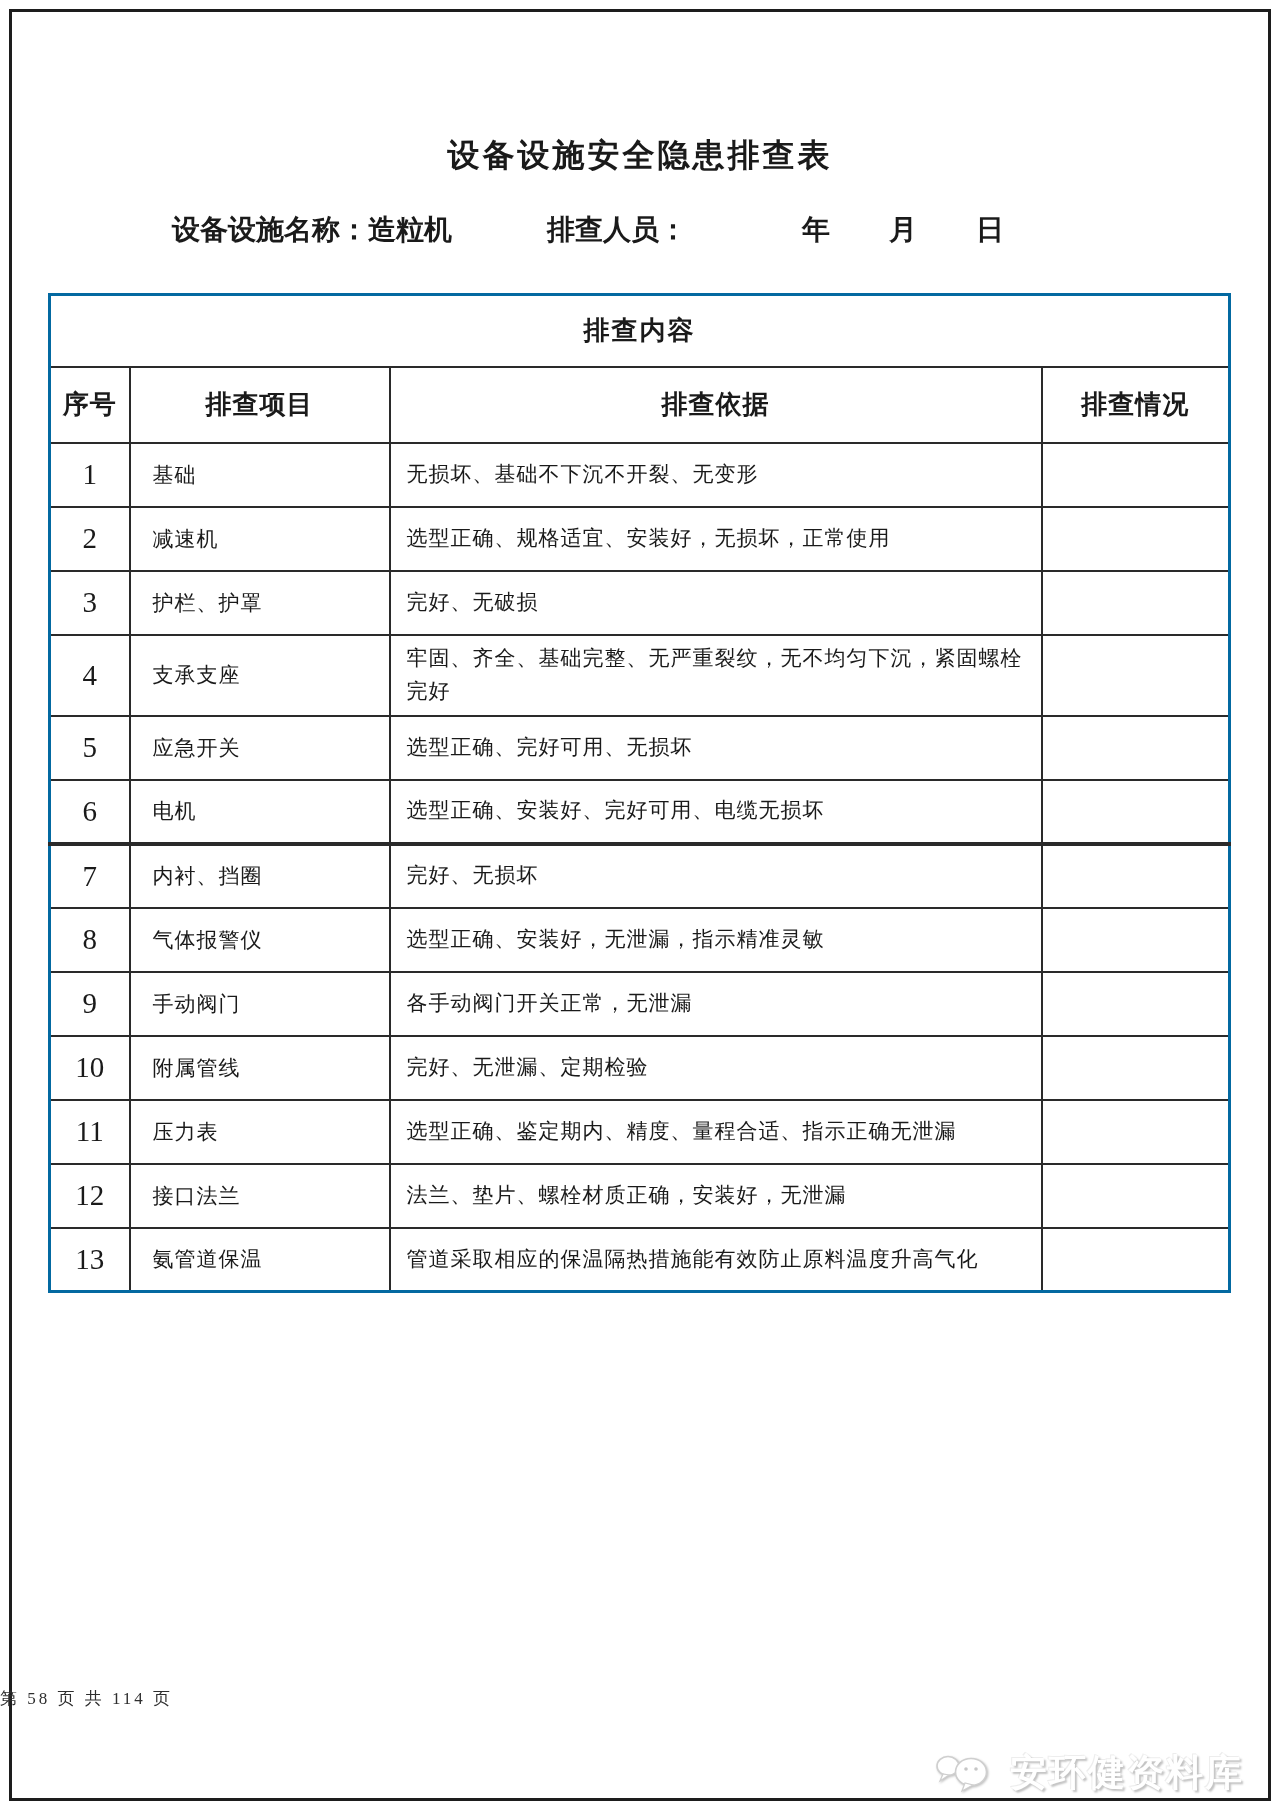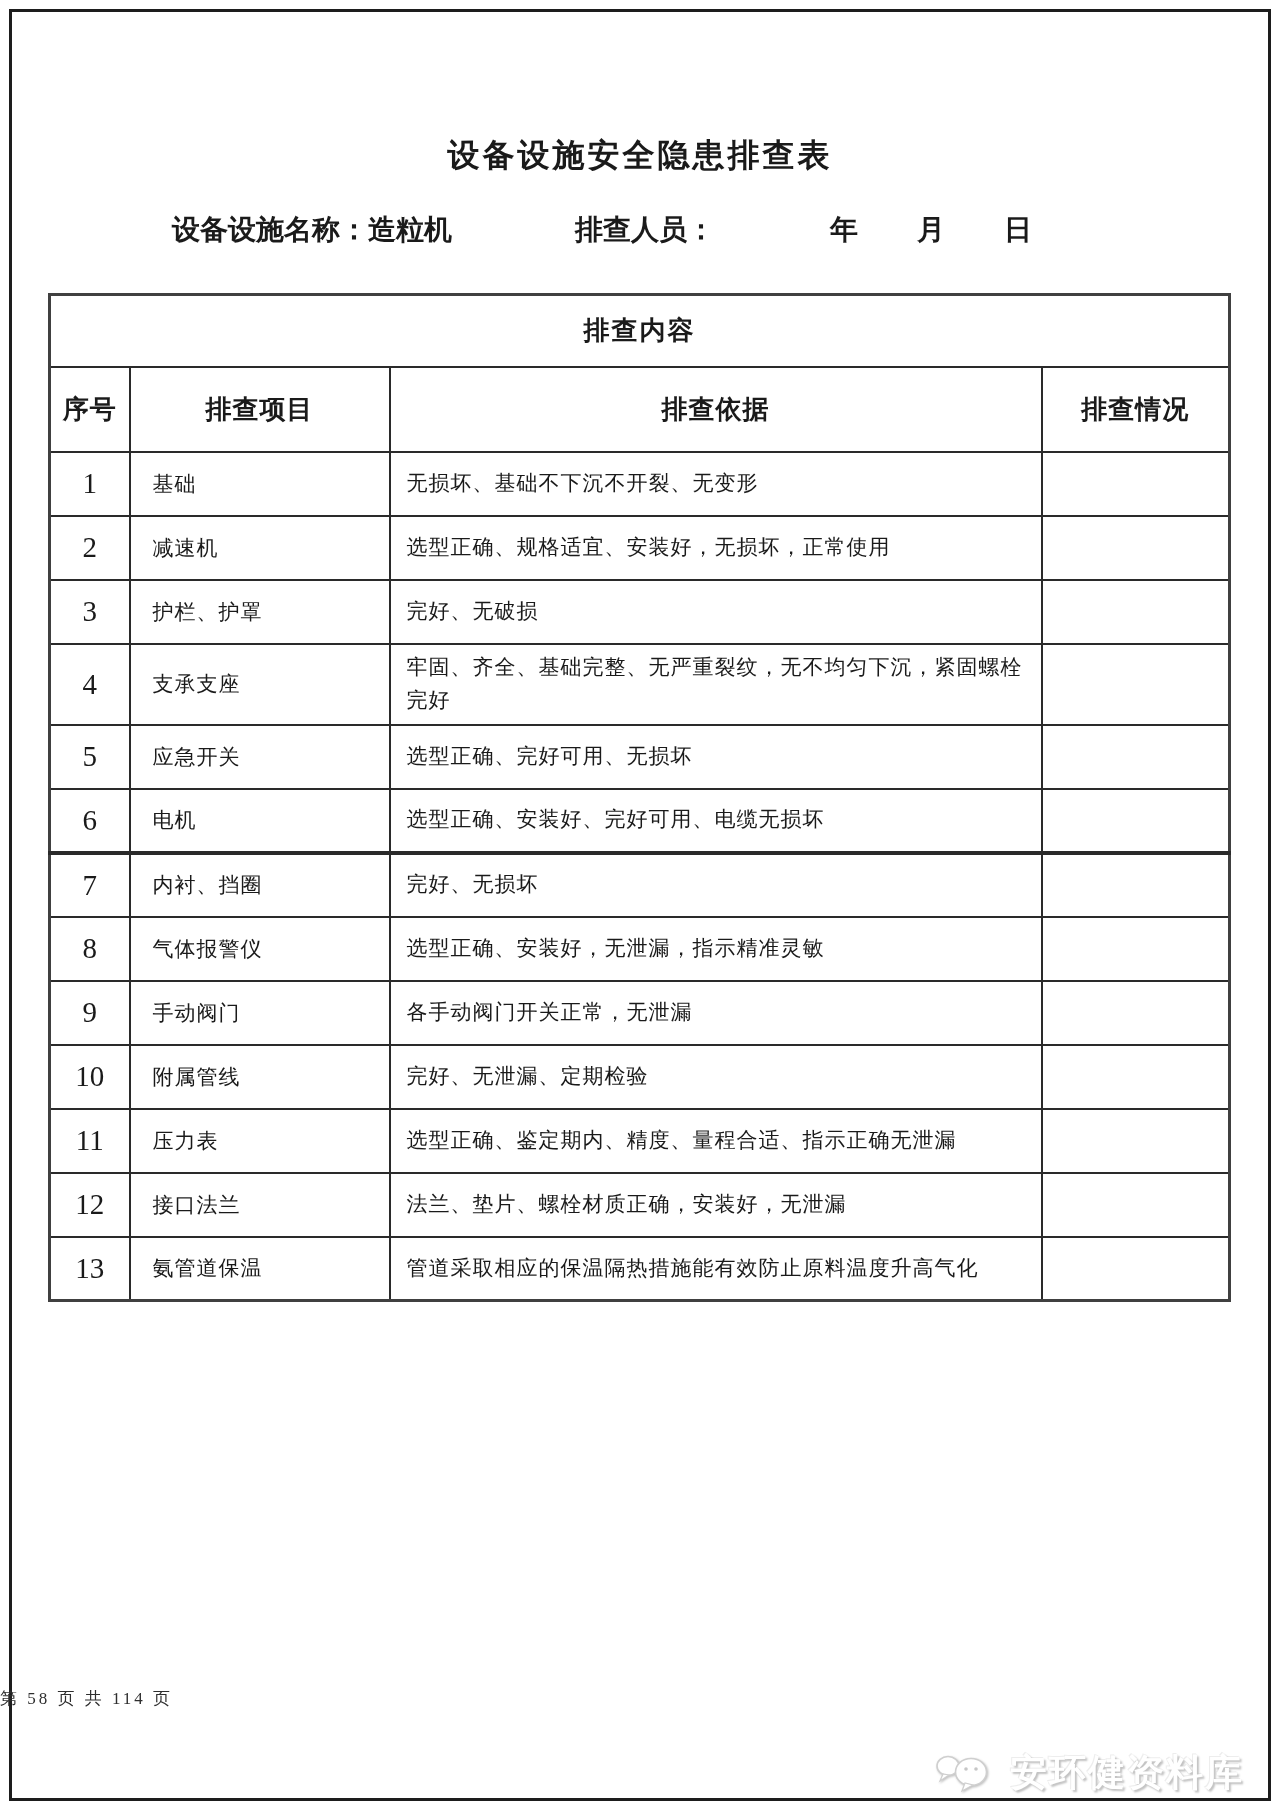--- a/index.html
+++ b/index.html
@@ -14,41 +14,41 @@
     border:3px solid #1d1d1d; pointer-events:none;
   }
   .doc-title {
     margin:0; padding-top:134px; text-align:center;
     font-size:32px; font-weight:bold; letter-spacing:3px;
   }
   .subtitle-line {
     margin-top:33px; padding-left:172px;
     font-size:28px; font-weight:bold; white-space:nowrap;
   }
-  .subtitle-line .inspector-label { margin-left:116px; }
+  .subtitle-line .inspector-label { margin-left:88px; }
   .subtitle-line .year-label  { margin-left:108px; }
   .subtitle-line .month-label { margin-left:52px; }
   .subtitle-line .day-label   { margin-left:52px; }
 
   table.inspect-table {
     position:absolute; left:48px; top:293px; width:1180px;
     border-collapse:collapse; table-layout:fixed;
-    border:3px solid #404040;
+    border:3px solid #0369a1;
     padding-left:10px;
   }
   .inspect-table td, .inspect-table th {
     border:2px solid #2a2a2a; background:#fff;
     vertical-align:middle; box-sizing:border-box;
   }
   tr.section-header-row td {
     height:72px; text-align:center;
     font-size:26px; font-weight:bold; letter-spacing:2px;
   }
   tr.column-header-row th {
-    height:85px; text-align:center;
+    height:76px; text-align:center;
     font-size:26px; font-weight:bold; letter-spacing:1px;
   }
   tbody td { height:64px; font-size:21px; }
   tbody td.no   { text-align:center; font-size:29px; font-family:"Liberation Serif", serif; }
   tbody td.item { padding-left:22px; padding-right:6px; letter-spacing:1px;margin-left:44px; }
   tbody td.basis{ padding:6px 16px; line-height:1.6; letter-spacing:1px; }
   tbody tr.split td { border-bottom-width:4px; }
 
   .page-footer {
     position:absolute; top:1687px; left:0; width:100%;

